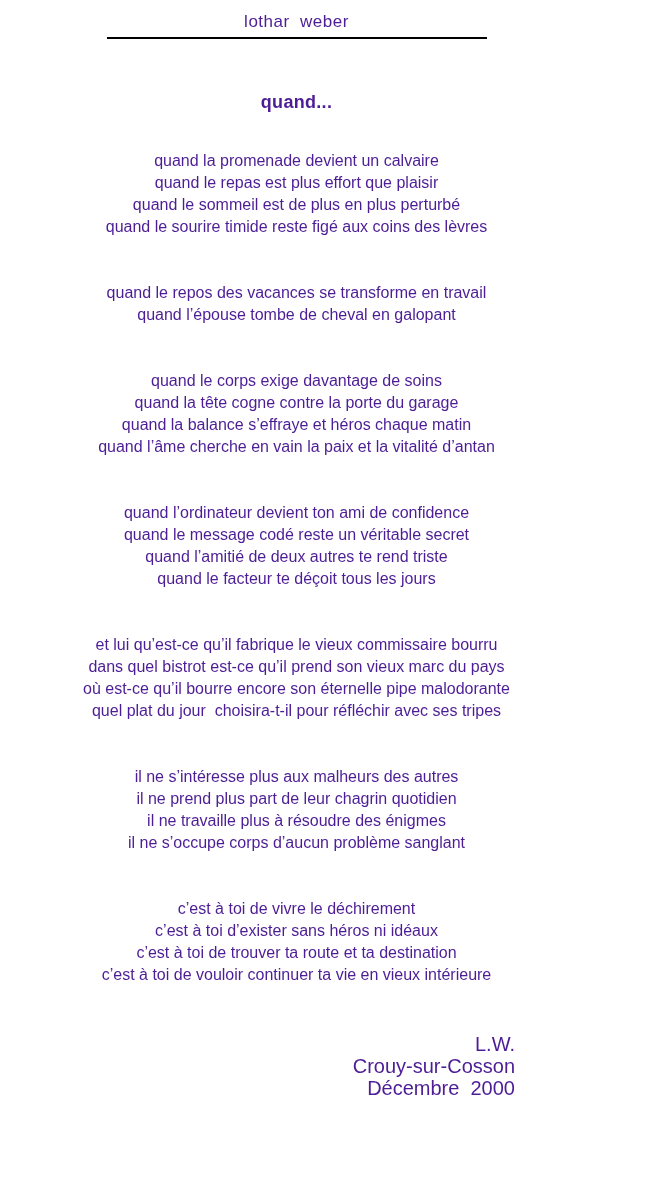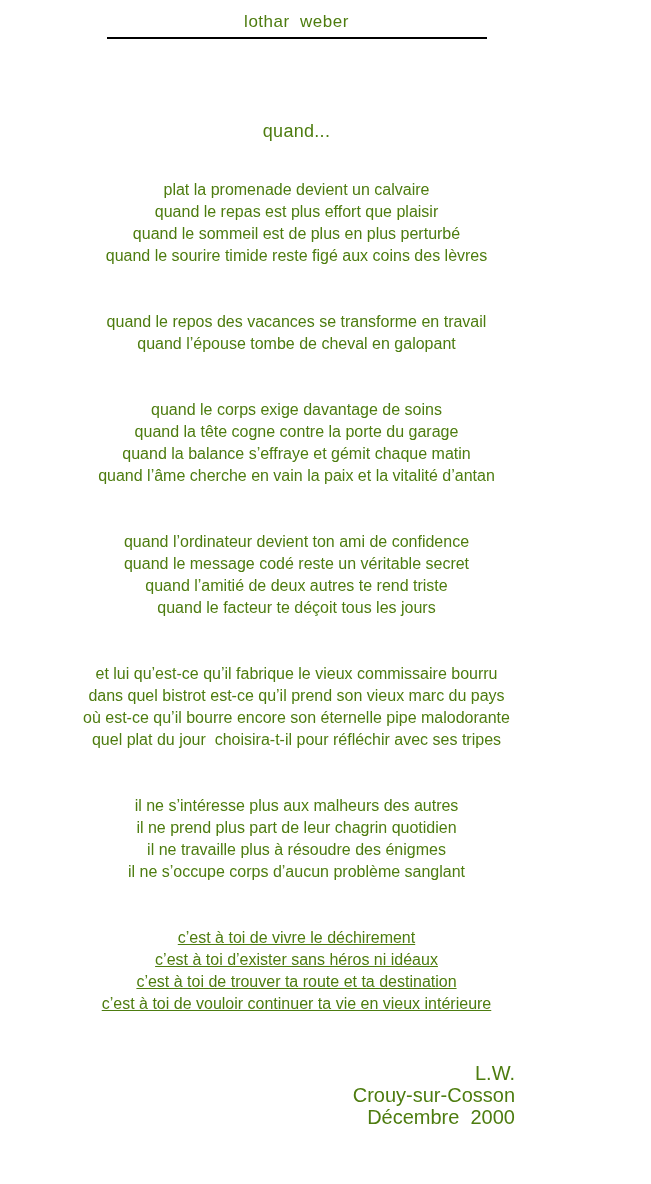--- a/index.html
+++ b/index.html
@@ -6,58 +6,57 @@
     margin: 0;
     padding: 0;
     background: #ffffff;
   }
   .page {
     position: relative;
     width: 593px;
     height: 1184px;
     box-sizing: border-box;
     background: #ffffff;
-    color: #4d7c0f;
+    color: #4c1d95;
     font-family: "Liberation Sans", "DejaVu Sans", sans-serif;
     overflow: hidden;
   }
   .author {
     padding-top: 12px;
     font-size: 17px;
     line-height: 20px;
     text-align: center;
     letter-spacing: 0.5px;
     white-space: pre-wrap;
   }
   .rule {
     width: 380px;
     height: 0;
     margin: 5px auto 0 auto;
     border-bottom: 2px solid #000000;
   }
   .title {
-    margin: 80px 0 0 0;
+    margin: 51px 0 0 0;
     text-align: center;
     font-size: 18px;
     line-height: 24px;
-    font-weight: 400;
+    font-weight: 700;
     letter-spacing: 0.3px;
   }
   .poem {
     margin-top: 36px;
     font-size: 16px;
     line-height: 22px;
     text-align: center;
   }
   .stanza {
     margin: 0 0 44px 0;
   }
   .stanza:last-child {
     margin-bottom: 0;
-    text-decoration: underline;
   }
   .line {
     white-space: pre-wrap;
   }
   .signature {
     margin-top: 47px;
     padding-right: 78px;
     text-align: right;
     font-size: 20px;
     line-height: 22px;
@@ -74,35 +73,35 @@
   <div class="header">
     <div class="author">lothar  weber</div>
     <div class="rule"></div>
   </div>
 
   <h1 class="title">quand...</h1>
 
   <div class="poem">
 
     <div class="stanza">
-      <div class="line">plat la promenade devient un calvaire</div>
+      <div class="line">quand la promenade devient un calvaire</div>
       <div class="line">quand le repas est plus effort que plaisir</div>
       <div class="line">quand le sommeil est de plus en plus perturbé</div>
       <div class="line">quand le sourire timide reste figé aux coins des lèvres</div>
     </div>
 
     <div class="stanza">
       <div class="line">quand le repos des vacances se transforme en travail</div>
       <div class="line">quand l’épouse tombe de cheval en galopant</div>
     </div>
 
     <div class="stanza">
       <div class="line">quand le corps exige davantage de soins</div>
       <div class="line">quand la tête cogne contre la porte du garage</div>
-      <div class="line">quand la balance s’effraye et gémit chaque matin</div>
+      <div class="line">quand la balance s’effraye et héros chaque matin</div>
       <div class="line">quand l’âme cherche en vain la paix et la vitalité d’antan</div>
     </div>
 
     <div class="stanza">
       <div class="line">quand l’ordinateur devient ton ami de confidence</div>
       <div class="line">quand le message codé reste un véritable secret</div>
       <div class="line">quand l’amitié de deux autres te rend triste</div>
       <div class="line">quand le facteur te déçoit tous les jours</div>
     </div>
 

